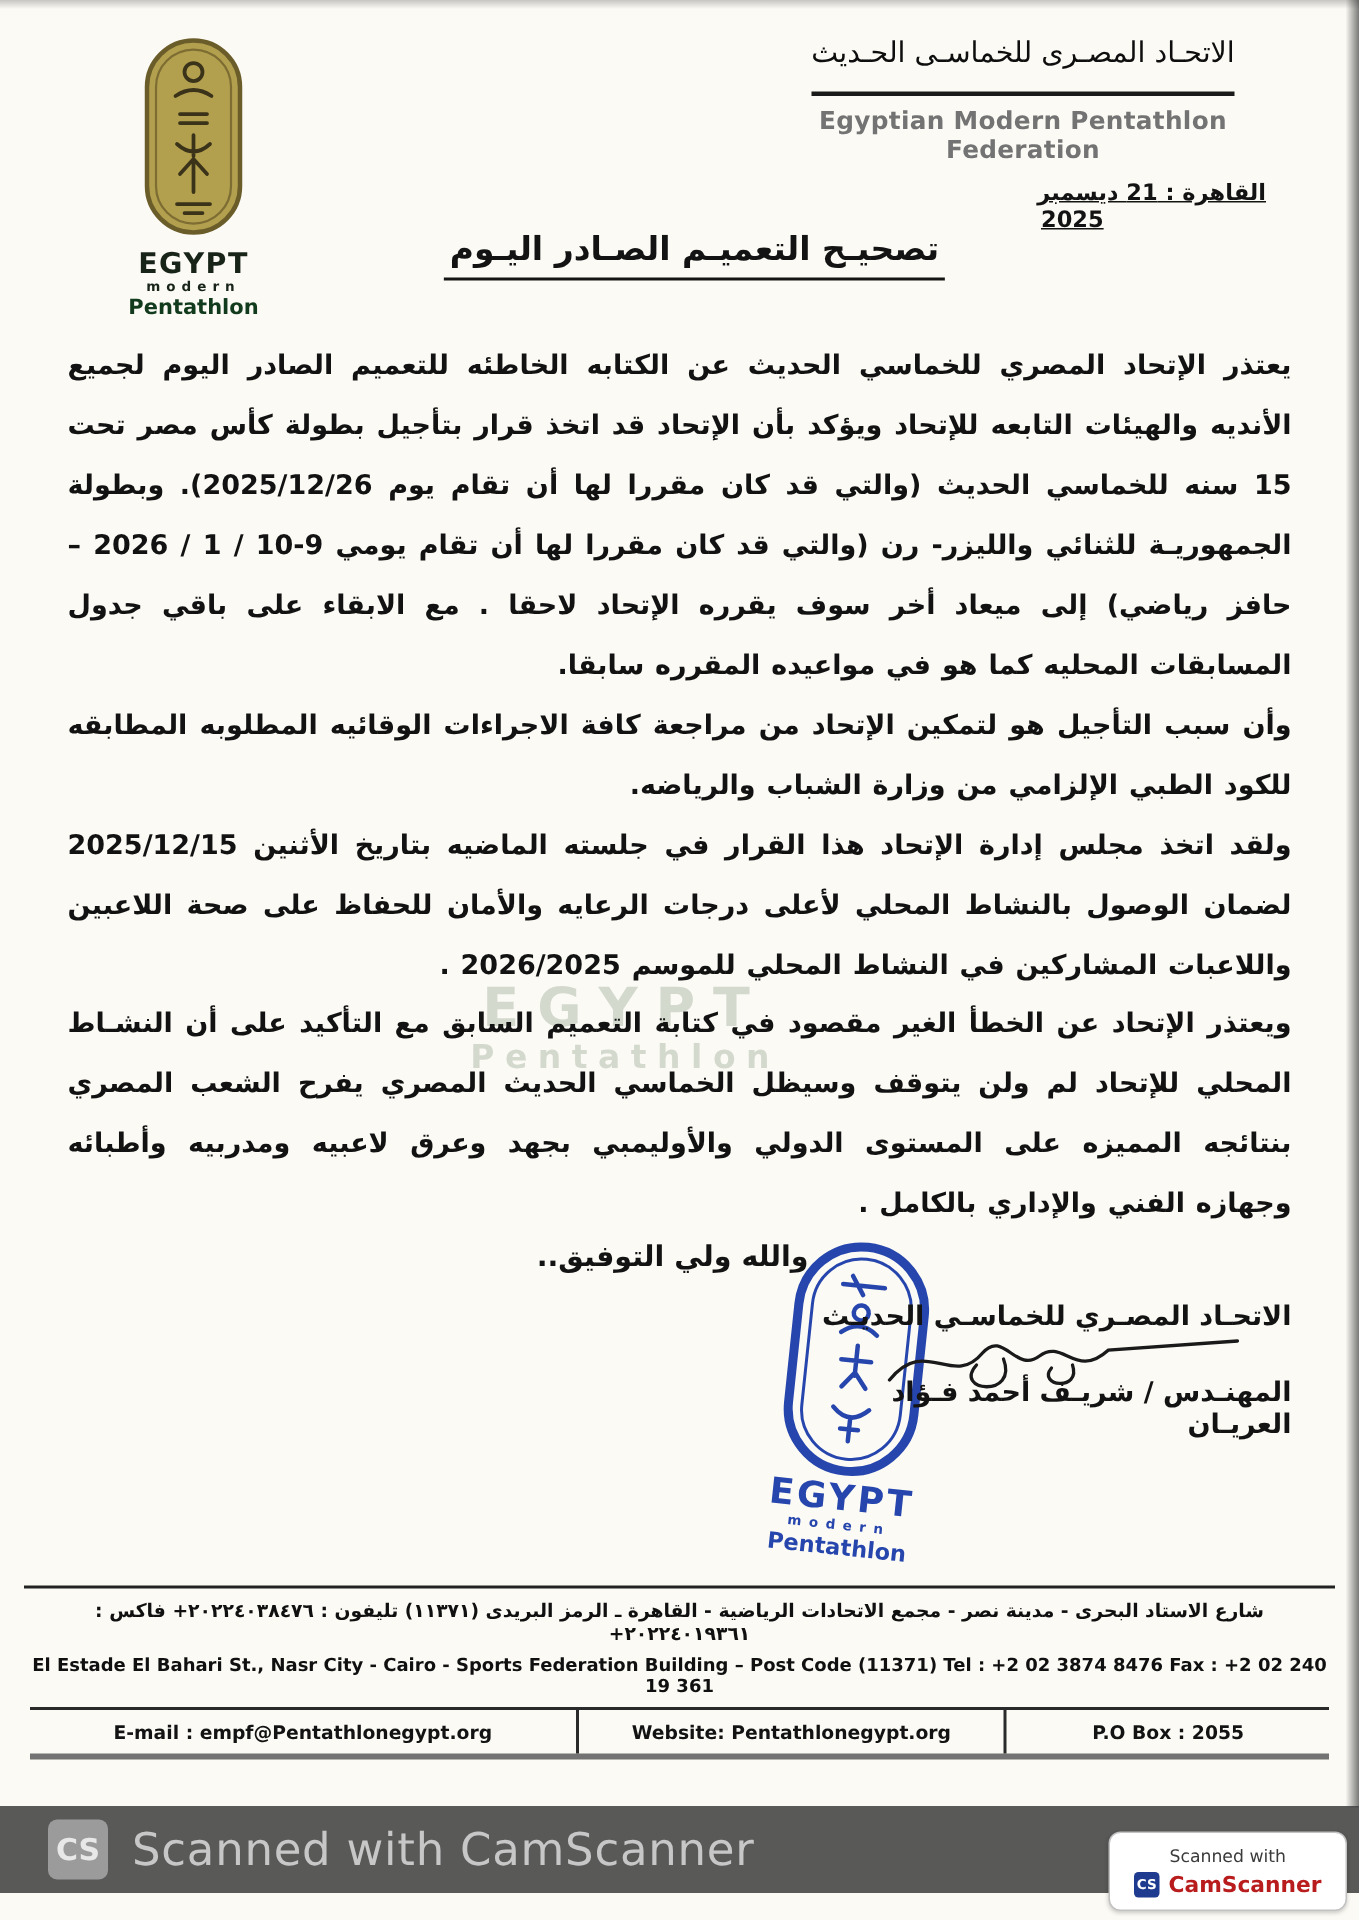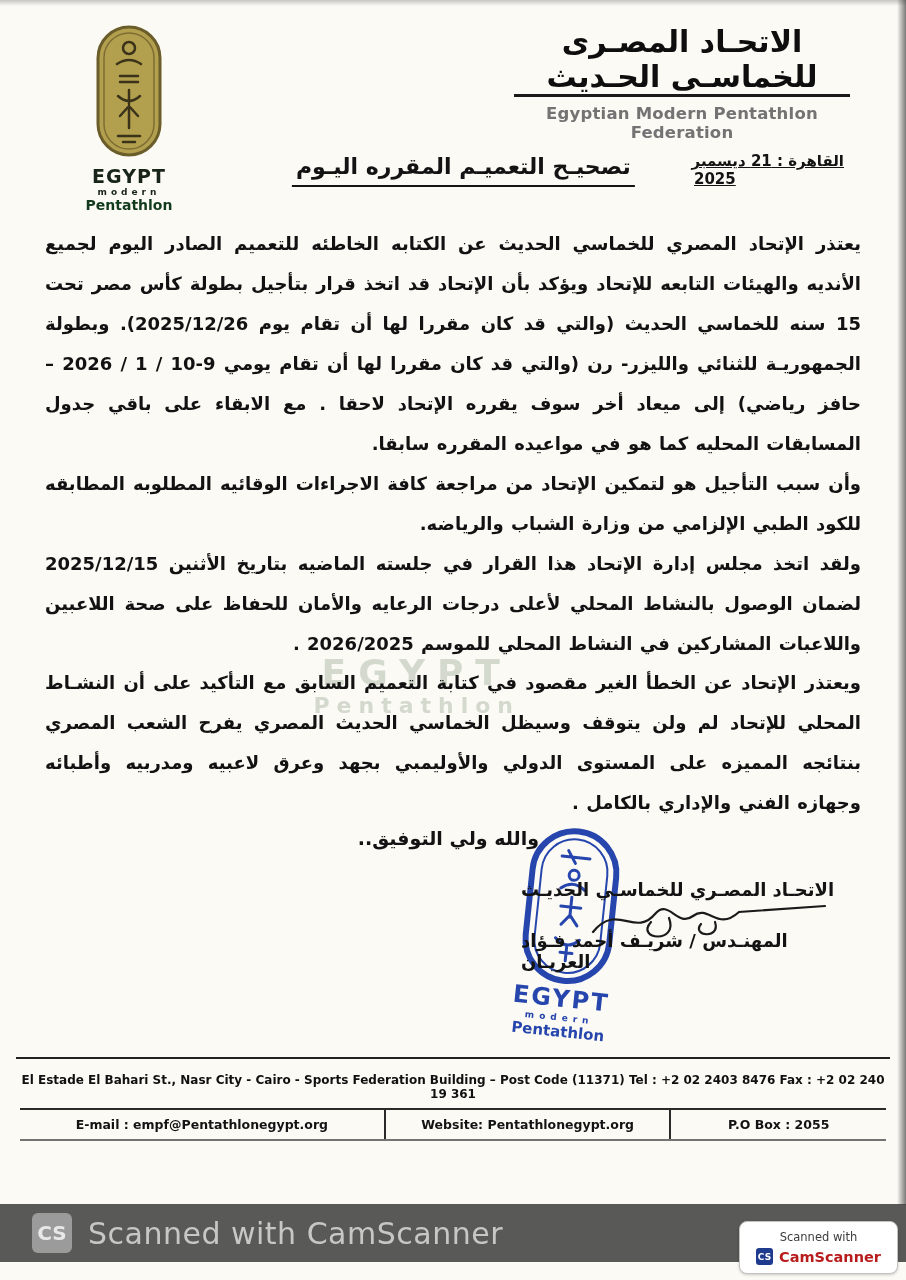--- a/index.html
+++ b/index.html
@@ -19,22 +19,22 @@
   }
 
   
   .header { position:relative; height:214px; z-index:2; }
   .logo-wrap { position:absolute; left:70px; top:24px; width:118px; text-align:center; }
   .logo-egypt { font-size:19px; font-weight:700; letter-spacing:1px; color:#182418; margin-top:3px; }
   .logo-modern { font-size:9px; font-weight:700; letter-spacing:4px; color:#182418; }
   .logo-pent { font-size:14px; font-weight:700; color:#123a1c; }
 
   .title-wrap { position:absolute; right:56px; top:24px; width:336px; text-align:center; direction:rtl; }
-  .title-ar { font-size:30px; font-weight:700; color:#0e0e0e;
-    border-bottom:3px solid #1a1a1a; padding-bottom:0; display:inline-block; }
+  .title-ar { font-size:19px; font-weight:400; color:#0e0e0e;
+    border-bottom:3px solid #1a1a1a; padding-bottom:15px; display:inline-block; }
   .title-en { font-size:16.5px; font-weight:700; color:#737373; margin-top:7px; letter-spacing:0.2px;
     font-family:"DejaVu Sans", sans-serif; }
   .date-wrap { margin-top:10px; direction:rtl; text-align:right; padding-right:6px; }
   .date-line { font-size:15px; font-weight:700; text-decoration:underline; }
   .date-year { font-size:15px; font-weight:700; text-decoration:underline; text-align:left; width:150px; }
 
   .subject {
     position:absolute; left:50%; top:154px; transform:translateX(-47%);
     font-size:22px; font-weight:700; direction:rtl; white-space:nowrap;
     border-bottom:2.5px solid #141414; padding:0 4px 6px;
@@ -50,38 +50,38 @@
 
   .content { position:relative; z-index:1; padding:10px 45px 0; }
   .para {
     direction:rtl; text-align:justify; font-size:18px; font-weight:700;
     line-height:2.22; color:#121212; word-spacing:1px;
   }
 
   
   .sig-area { position:relative; height:228px; z-index:1; }
   .closing { position:absolute; right:322px; top:4px; font-size:19px; font-weight:700; direction:rtl;margin-left:17px; }
-  .sig-block { position:absolute; right:0; top:56px; width:340px; text-align:left; direction:rtl; }
+  .sig-block { position:absolute; right:0; top:44px; width:340px; text-align:right; direction:rtl; }
   .sig-org { font-size:18px; font-weight:700; }
   .sig-name-wrap { position:relative; margin-top:30px; }
   .sig-scribble { position:absolute; right:30px; top:-36px; z-index:2; }
   .sig-name { font-size:18px; font-weight:700; }
   .sig-title { font-size:15.5px; font-weight:700; margin-top:6px; }
 
   .stamp { position:absolute; left:438px; top:4px; width:170px; text-align:center;
     transform:rotate(6deg); color:#2646ad; }
   .stamp-egypt { font-size:24px; font-weight:700; letter-spacing:2px; color:#2646ad; margin-top:-4px; }
   .stamp-modern { font-size:9px; font-weight:700; letter-spacing:5px; color:#2646ad; }
   .stamp-pent { font-size:15px; font-weight:700; color:#2646ad; }
 
   
   .footer { position:relative; z-index:1; margin:6px 16px 0; border-top:2.5px solid #222; padding:7px 4px 0; }
   .addr-ar { direction:rtl; text-align:center; font-size:12.5px; font-weight:700; color:#101010; }
   .addr-en { text-align:center; font-size:12px; font-weight:700; color:#101010; margin-top:7px; }
-  .contact-row { display:flex; margin-top:7px; border-top:2px solid #2a2a2a; border-bottom:2px solid #737373; }
+  .contact-row { display:flex; margin-top:7px; border-top:2px solid #2a2a2a; border-bottom:4px solid #737373; }
   .contact-cell { padding:7px 4px; font-size:12.5px; font-weight:700; text-align:center; }
   .cell-email { width:42%; }
   .cell-web { width:33%; border-left:2px solid #2a2a2a; }
   .cell-po { width:25%; border-left:2px solid #2a2a2a; }
 
   
   .cs-band {
     position:absolute; left:0; right:0; bottom:18px; height:58px; z-index:3;
     background:rgba(66,66,66,0.88); display:flex; align-items:center; padding-left:32px; gap:16px;
   }
@@ -137,21 +137,21 @@
 
     <div class="title-wrap">
       <div><span class="title-ar">الاتحـاد المصـرى للخماسـى الحـديث</span></div>
       <div class="title-en">Egyptian Modern Pentathlon Federation</div>
       <div class="date-wrap">
         <div class="date-line">القاهرة : 21 ديسمبر</div>
         <div class="date-year">2025</div>
       </div>
     </div>
 
-    <div class="subject">تصحيـح التعميـم المقرره اليـوم</div>
+    <div class="subject">تصحيـح التعميـم الصـادر اليـوم</div>
   </div>
 
   <div class="content">
     <p class="para">يعتذر الإتحاد المصري للخماسي الحديث عن الكتابه الخاطئه للتعميم الصادر اليوم لجميع الأنديه والهيئات التابعه للإتحاد ويؤكد بأن الإتحاد قد اتخذ قرار بتأجيل بطولة كأس مصر تحت 15 سنه للخماسي الحديث (والتي قد كان مقررا لها أن تقام يوم 2025/12/26). وبطولة الجمهوريـة للثنائي والليزر- رن (والتي قد كان مقررا لها أن تقام يومي 9-10 / 1 / 2026 – حافز رياضي) إلى ميعاد أخر سوف يقرره الإتحاد لاحقا . مع الابقاء على باقي جدول المسابقات المحليه كما هو في مواعيده المقرره سابقا.</p>
     <p class="para">وأن سبب التأجيل هو لتمكين الإتحاد من مراجعة كافة الاجراءات الوقائيه المطلوبه المطابقه للكود الطبي الإلزامي من وزارة الشباب والرياضه.</p>
     <p class="para">ولقد اتخذ مجلس إدارة الإتحاد هذا القرار في جلسته الماضيه بتاريخ الأثنين 2025/12/15 لضمان الوصول بالنشاط المحلي لأعلى درجات الرعايه والأمان للحفاظ على صحة اللاعبين واللاعبات المشاركين في النشاط المحلي للموسم 2026/2025 .</p>
     <p class="para">ويعتذر الإتحاد عن الخطأ الغير مقصود في كتابة التعميم السابق مع التأكيد على أن النشـاط المحلي للإتحاد لم ولن يتوقف وسيظل الخماسي الحديث المصري يفرح الشعب المصري بنتائجه المميزه على المستوى الدولي والأوليمبي بجهد وعرق لاعبيه ومدربيه وأطبائه وجهازه الفني والإداري بالكامل .</p>
 
     <div class="sig-area">
       <div class="closing">والله ولي التوفيق..</div>
@@ -184,21 +184,22 @@
               <path d="M120 30 c -10 12, 20 16, 14 -2"></path>
             </g>
           </svg>
           <div class="sig-name">المهنـدس / شريـف أحمد فـؤاد العريـان</div>
         </div>
       </div>
     </div>
   </div>
 
   <div class="footer">
-    <div class="addr-en">El Estade El Bahari St., Nasr City - Cairo - Sports Federation Building – Post Code (11371)  Tel : +2 02 2403 8476   Fax : +2 02 240 19 361</div>
+    <div class="addr-ar">شارع الاستاد البحرى - مدينة نصر - مجمع الاتحادات الرياضية - القاهرة ـ الرمز البريدى (١١٣٧١) تليفون : ٢٠٢٢٤٠٣٨٤٧٦+ فاكس : ٢٠٢٢٤٠١٩٣٦١+</div>
+    <div class="addr-en">El Estade El Bahari St., Nasr City - Cairo - Sports Federation Building – Post Code (11371)  Tel : +2 02 3874 8476   Fax : +2 02 240 19 361</div>
     <div class="contact-row">
       <div class="contact-cell cell-email">E-mail : empf@Pentathlonegypt.org</div>
       <div class="contact-cell cell-web">Website: Pentathlonegypt.org</div>
       <div class="contact-cell cell-po">P.O Box : 2055</div>
     </div>
   </div>
 
   <div class="cs-band">
     <div class="cs-logo-lg">CS</div>
     <div class="cs-band-text">Scanned with CamScanner</div>

